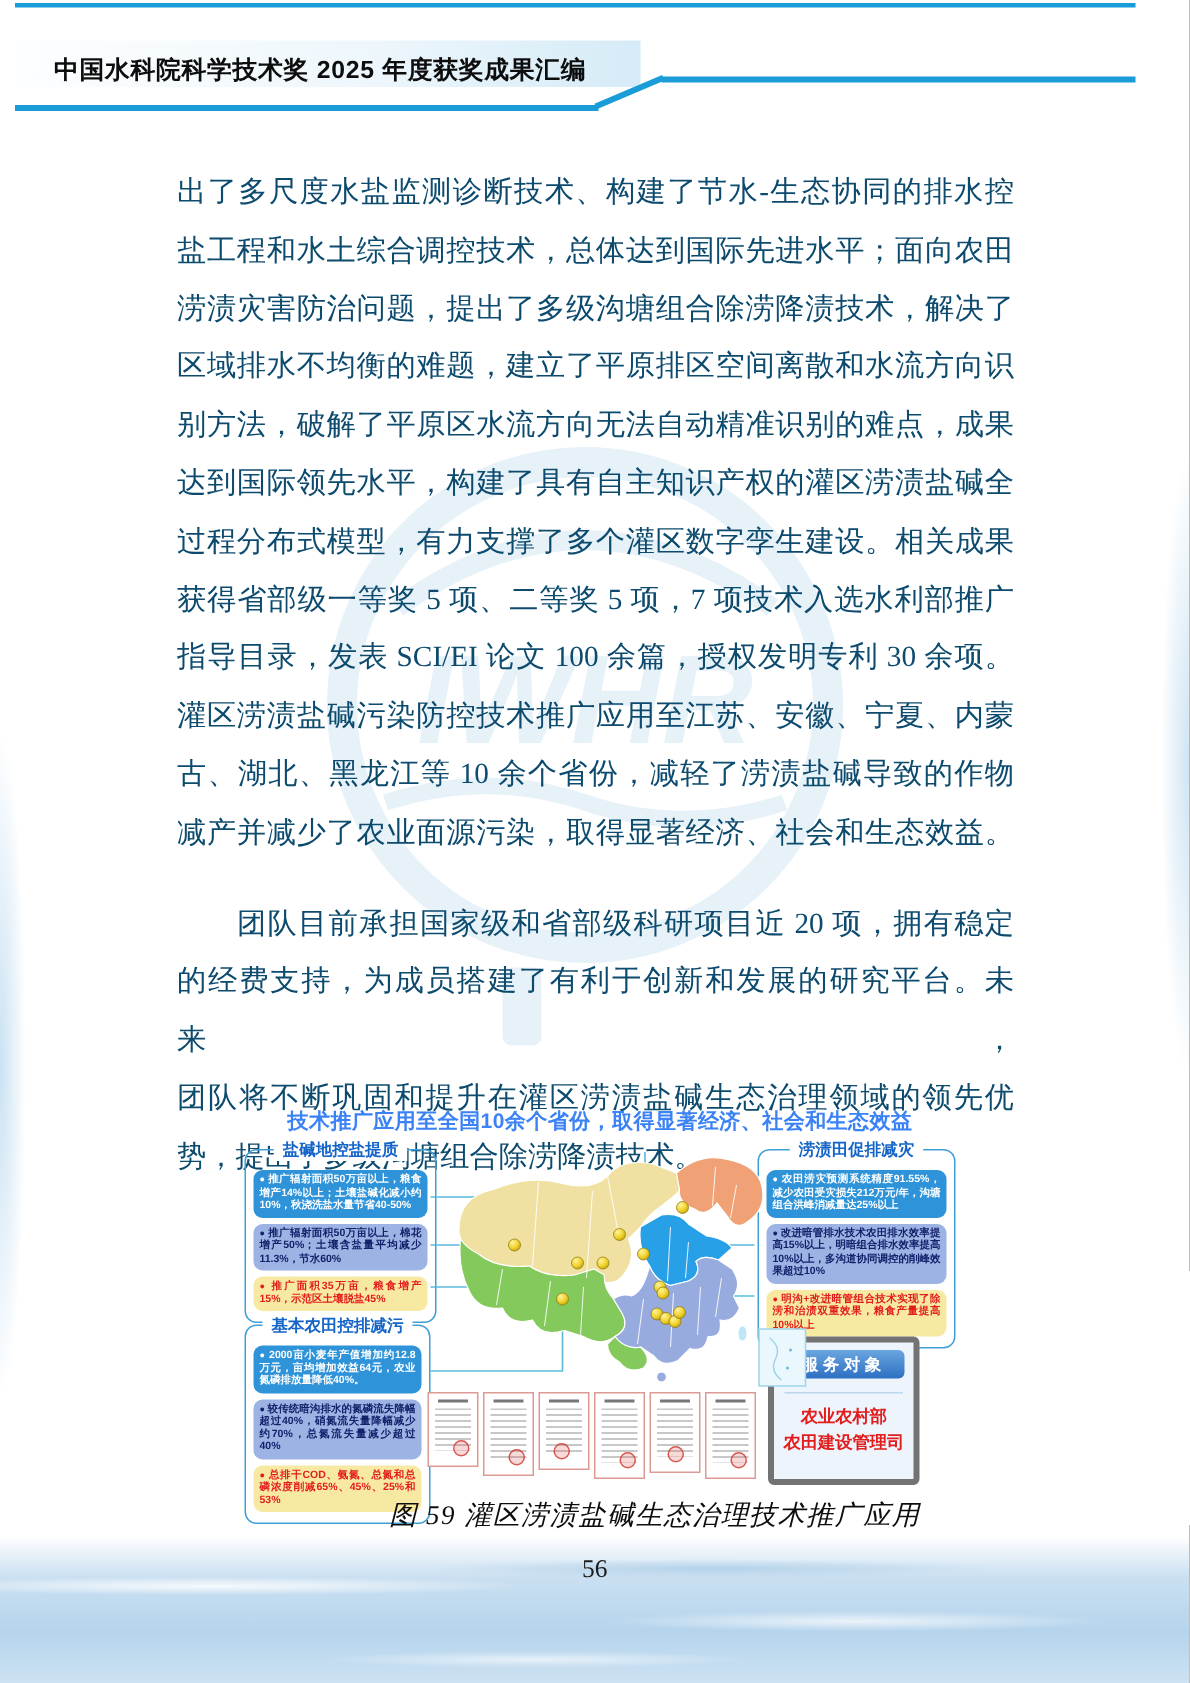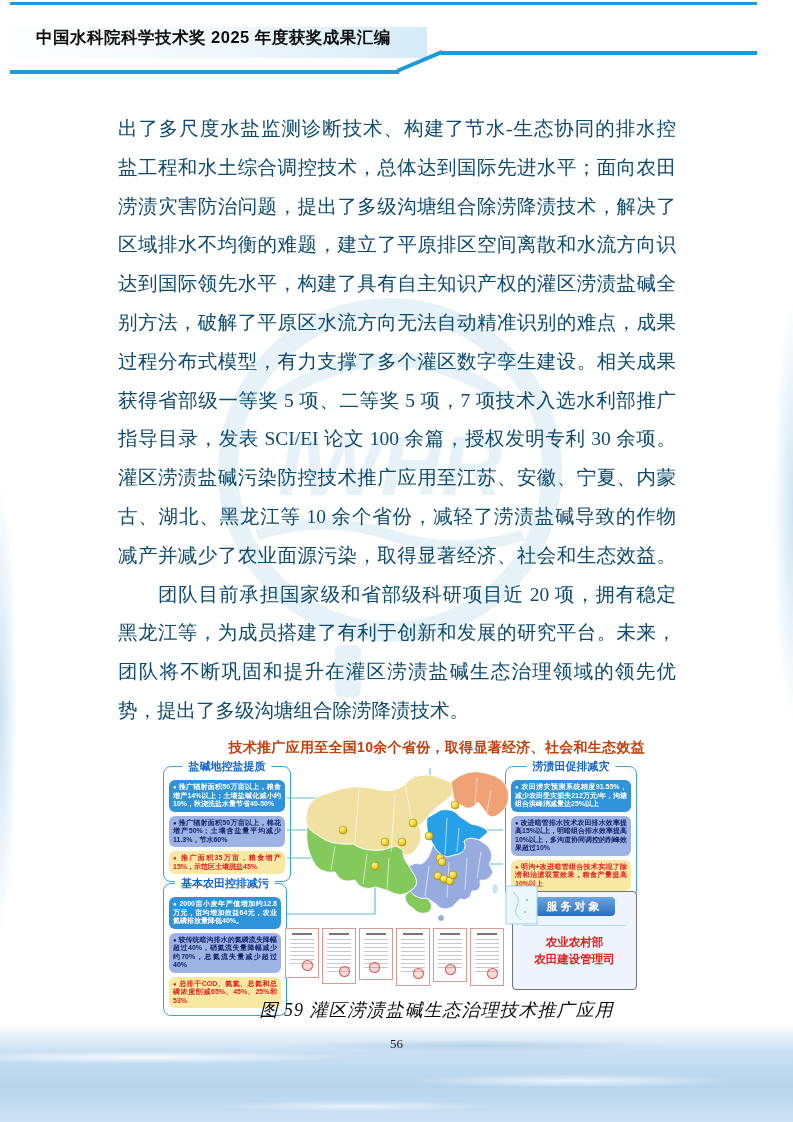--- a/index.html
+++ b/index.html
@@ -14,53 +14,53 @@
     background:radial-gradient(120% 50% at 0% 50%, rgba(173,209,236,.65), rgba(173,209,236,0) 80%);}
   .side-wave.right{right:0;top:250px;width:20px;height:520px;
     background:radial-gradient(120% 50% at 100% 50%, rgba(173,209,236,.6), rgba(173,209,236,0) 80%);}
   
   .watermark{position:absolute;left:195px;top:285px;z-index:0;opacity:.55;pointer-events:none;}
   
   .hdr-topline{position:absolute;left:10px;top:2px;width:747px;height:3px;background:#1a9cd8;}
   .hdr-band{
     position:absolute;left:10px;top:27px;width:417px;height:31px;
     background:linear-gradient(95deg,#fdfeff 0%,#eef7fc 55%,#d5ebf7 100%);
-    display:flex;align-items:flex-start;padding-left:26px;box-sizing:border-box;
+    display:flex;align-items:flex-end;padding-left:26px;box-sizing:border-box;
     font-family:"Liberation Sans","DejaVu Sans",sans-serif;
     font-weight:bold;font-size:16.5px;color:#0d0d0d;letter-spacing:.5px;white-space:nowrap;
   }
   .hdr-line-right{position:absolute;left:441px;top:51px;width:316px;height:3.5px;background:#1a9cd8;}
   .hdr-diag{position:absolute;left:397px;top:69px;width:49px;height:3.5px;background:#1a9cd8;
     transform:rotate(-23deg);transform-origin:left center;}
   .hdr-line-left{position:absolute;left:10px;top:70px;width:389px;height:3.5px;background:#1a9cd8;}
   
   .bodytext{position:absolute;left:118px;top:110px;width:558px;z-index:2;}
   .bl{font-size:19.5px;line-height:38.8px;color:#0c4a6e;white-space:nowrap;}
   .bl.jl{white-space:normal;text-align:justify;text-align-last:justify;text-justify:inter-character;}
-  .bl.indent{text-indent:40px;}
+  .bl.indent{text-indent:40px;margin-top:22px;}
   
   .figure{position:absolute;left:155px;top:738px;width:490px;height:256px;z-index:2;
     font-family:"Liberation Sans","DejaVu Sans",sans-serif;}
-  .fig-title{position:absolute;left:0;top:1px;width:100%;text-align:right;
-    font-size:14px;font-weight:bold;color:#c2410c;letter-spacing:.3px;}
+  .fig-title{position:absolute;left:0;top:1px;width:100%;text-align:center;
+    font-size:14px;font-weight:bold;color:#3b82f6;letter-spacing:.3px;}
   .group{position:absolute;border:1.6px solid #3fa0d8;border-radius:8px;
     padding:11px 3px 3px 3px;box-sizing:border-box;background:transparent;}
   .group-title{position:absolute;top:-8px;left:50%;transform:translateX(-50%);
     background:#ffffff;padding:0 6px;font-size:11px;font-weight:bold;color:#1565c8;white-space:nowrap;}
   .info-box{margin:2px 2px 4px 2px;padding:3px 4px;border-radius:6px;
     font-size:7px;line-height:1.22;font-weight:bold;text-align:justify;}
   .info-box::before{content:"● ";font-size:6px;}
   .b-blue{background:#2e93d8;color:#ffffff;}
   .b-peri{background:#9db3e4;color:#14216b;}
   .b-yellow{background:#f8e9a2;color:#e21d1d;}
   .g1{left:8px;top:28px;width:128px;}
   .g2{left:8px;top:145px;width:124px;}
   .g3{left:350px;top:28px;width:132px;}
-  .service{position:absolute;left:357px;top:153px;width:125px;height:99px;
-    background:#edf4fc;border:1px solid #737373;border-radius:4px;box-sizing:border-box;text-align:center;}
+  .service{position:absolute;left:357px;top:153px;width:101px;height:99px;
+    background:#edf4fc;border:4px solid #737373;border-radius:4px;box-sizing:border-box;text-align:center;}
   .service-badge{display:inline-block;margin-top:5px;padding:2px 12px;border-radius:4px;
     background:linear-gradient(180deg,#6aa6e0,#2d6fc2);color:#fff;font-weight:bold;
     font-size:11px;letter-spacing:3px;}
   .service-org{margin-top:8px;font-size:11.5px;font-weight:bold;color:#e21d1d;line-height:1.45;}
   .service-div{width:84%;height:1px;background:#bcd6ec;margin:9px auto 0 auto;}
   .mapsvg{position:absolute;left:146px;top:28px;z-index:1;}
   .connectors{position:absolute;left:0;top:0;z-index:1;pointer-events:none;}
   .certs{position:absolute;left:130px;top:190px;display:flex;gap:3px;z-index:2;}
   .cert{width:34px;background:#ffffff;border:1.5px solid #dc9a94;position:relative;box-sizing:border-box;}
   .cert .tl{height:2px;width:60%;margin:4px auto 0 auto;background:#777;}
@@ -72,21 +72,21 @@
   .caption{position:absolute;left:0;top:998px;width:100%;text-align:center;z-index:2;
     font-style:italic;font-size:18px;color:#0d0d0d;letter-spacing:1px;padding-left:40px;}
   .water-band{position:absolute;left:0;right:0;top:1024px;bottom:0;z-index:1;
     background:
       radial-gradient(38% 9% at 18% 34%, rgba(255,255,255,.85), rgba(255,255,255,0) 70%),
       radial-gradient(30% 10% at 72% 58%, rgba(255,255,255,.7), rgba(255,255,255,0) 70%),
       radial-gradient(26% 8% at 45% 84%, rgba(255,255,255,.6), rgba(255,255,255,0) 70%),
       radial-gradient(34% 9% at 60% 22%, rgba(148,190,222,.5), rgba(148,190,222,0) 70%),
       linear-gradient(180deg, rgba(189,216,238,0) 0%, rgba(189,216,238,.8) 28%, #b5d4ec 65%, #cde2f3 100%);}
   .page-num{position:absolute;left:0;top:1036px;width:100%;text-align:center;z-index:3;
-    font-size:13px;color:#1b1b1b;}
+    font-size:17px;color:#1b1b1b;}
 </style>
 </head>
 <body>
 
 <div class="page">
 
   <div class="side-wave left"></div>
   <div class="side-wave right"></div>
 
   <svg class="watermark" width="390" height="430" viewBox="0 0 390 430">
@@ -103,30 +103,30 @@
   </div>
   <div class="hdr-line-right"></div>
   <div class="hdr-diag"></div>
   <div class="hdr-line-left"></div>
 
   <div class="bodytext">
     <div class="bl jl">出了多尺度水盐监测诊断技术、构建了节水-生态协同的排水控</div>
     <div class="bl jl">盐工程和水土综合调控技术，总体达到国际先进水平；面向农田</div>
     <div class="bl jl">涝渍灾害防治问题，提出了多级沟塘组合除涝降渍技术，解决了</div>
     <div class="bl jl">区域排水不均衡的难题，建立了平原排区空间离散和水流方向识</div>
+    <div class="bl jl">别方法，破解了平原区水流方向无法自动精准识别的难点，成果</div>
     <div class="bl jl">达到国际领先水平，构建了具有自主知识产权的灌区涝渍盐碱全</div>
-    <div class="bl jl">别方法，破解了平原区水流方向无法自动精准识别的难点，成果</div>
     <div class="bl jl">过程分布式模型，有力支撑了多个灌区数字孪生建设。相关成果</div>
     <div class="bl jl">获得省部级一等奖 5 项、二等奖 5 项，7 项技术入选水利部推广</div>
     <div class="bl jl">指导目录，发表 SCI/EI 论文 100 余篇，授权发明专利 30 余项。</div>
     <div class="bl jl">灌区涝渍盐碱污染防控技术推广应用至江苏、安徽、宁夏、内蒙</div>
     <div class="bl jl">古、湖北、黑龙江等 10 余个省份，减轻了涝渍盐碱导致的作物</div>
     <div class="bl jl">减产并减少了农业面源污染，取得显著经济、社会和生态效益。</div>
     <div class="bl jl indent">团队目前承担国家级和省部级科研项目近 20 项，拥有稳定</div>
-    <div class="bl jl">黑龙江等，为成员搭建了有利于创新和发展的研究平台。未来，</div>
+    <div class="bl jl">的经费支持，为成员搭建了有利于创新和发展的研究平台。未来，</div>
     <div class="bl jl">团队将不断巩固和提升在灌区涝渍盐碱生态治理领域的领先优</div>
     <div class="bl">势，提出了多级沟塘组合除涝降渍技术。</div>
   </div>
 
   <div class="figure">
     <div class="fig-title">技术推广应用至全国10余个省份，取得显著经济、社会和生态效益</div>
 
     <svg class="connectors" width="490" height="256" viewBox="0 0 490 256">
       <g fill="none" stroke="#4ab4d8" stroke-width="1.1" opacity=".9">
         <path d="M132,60 H258 V82"></path>

